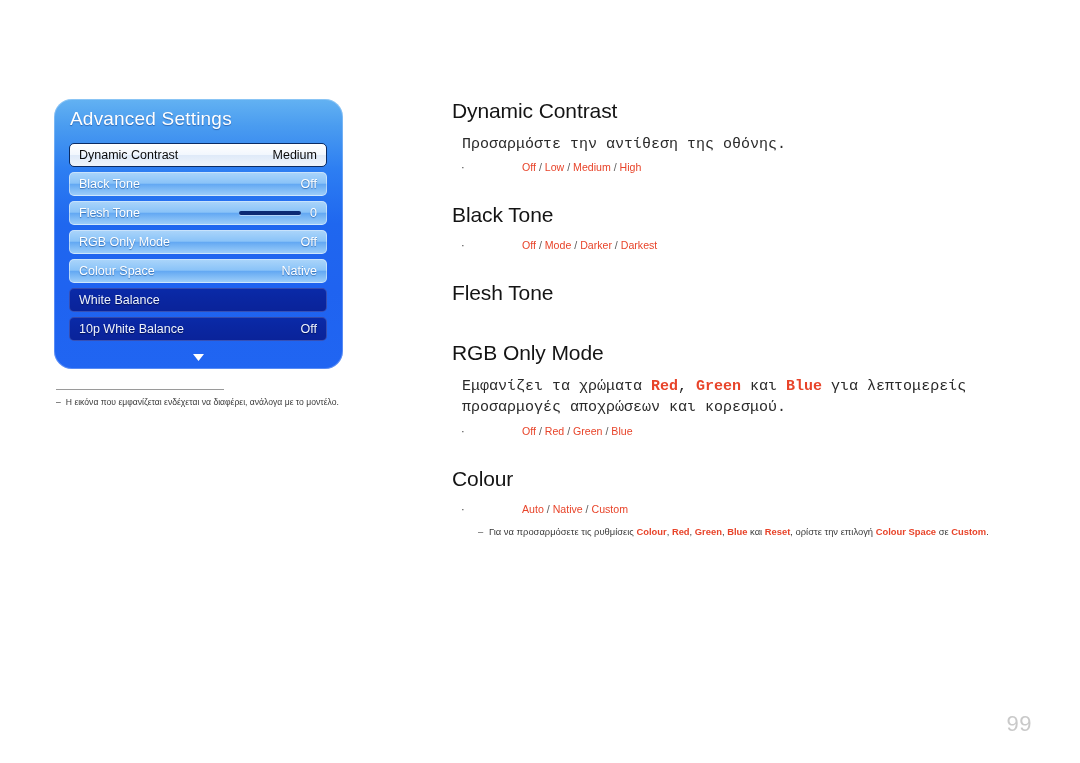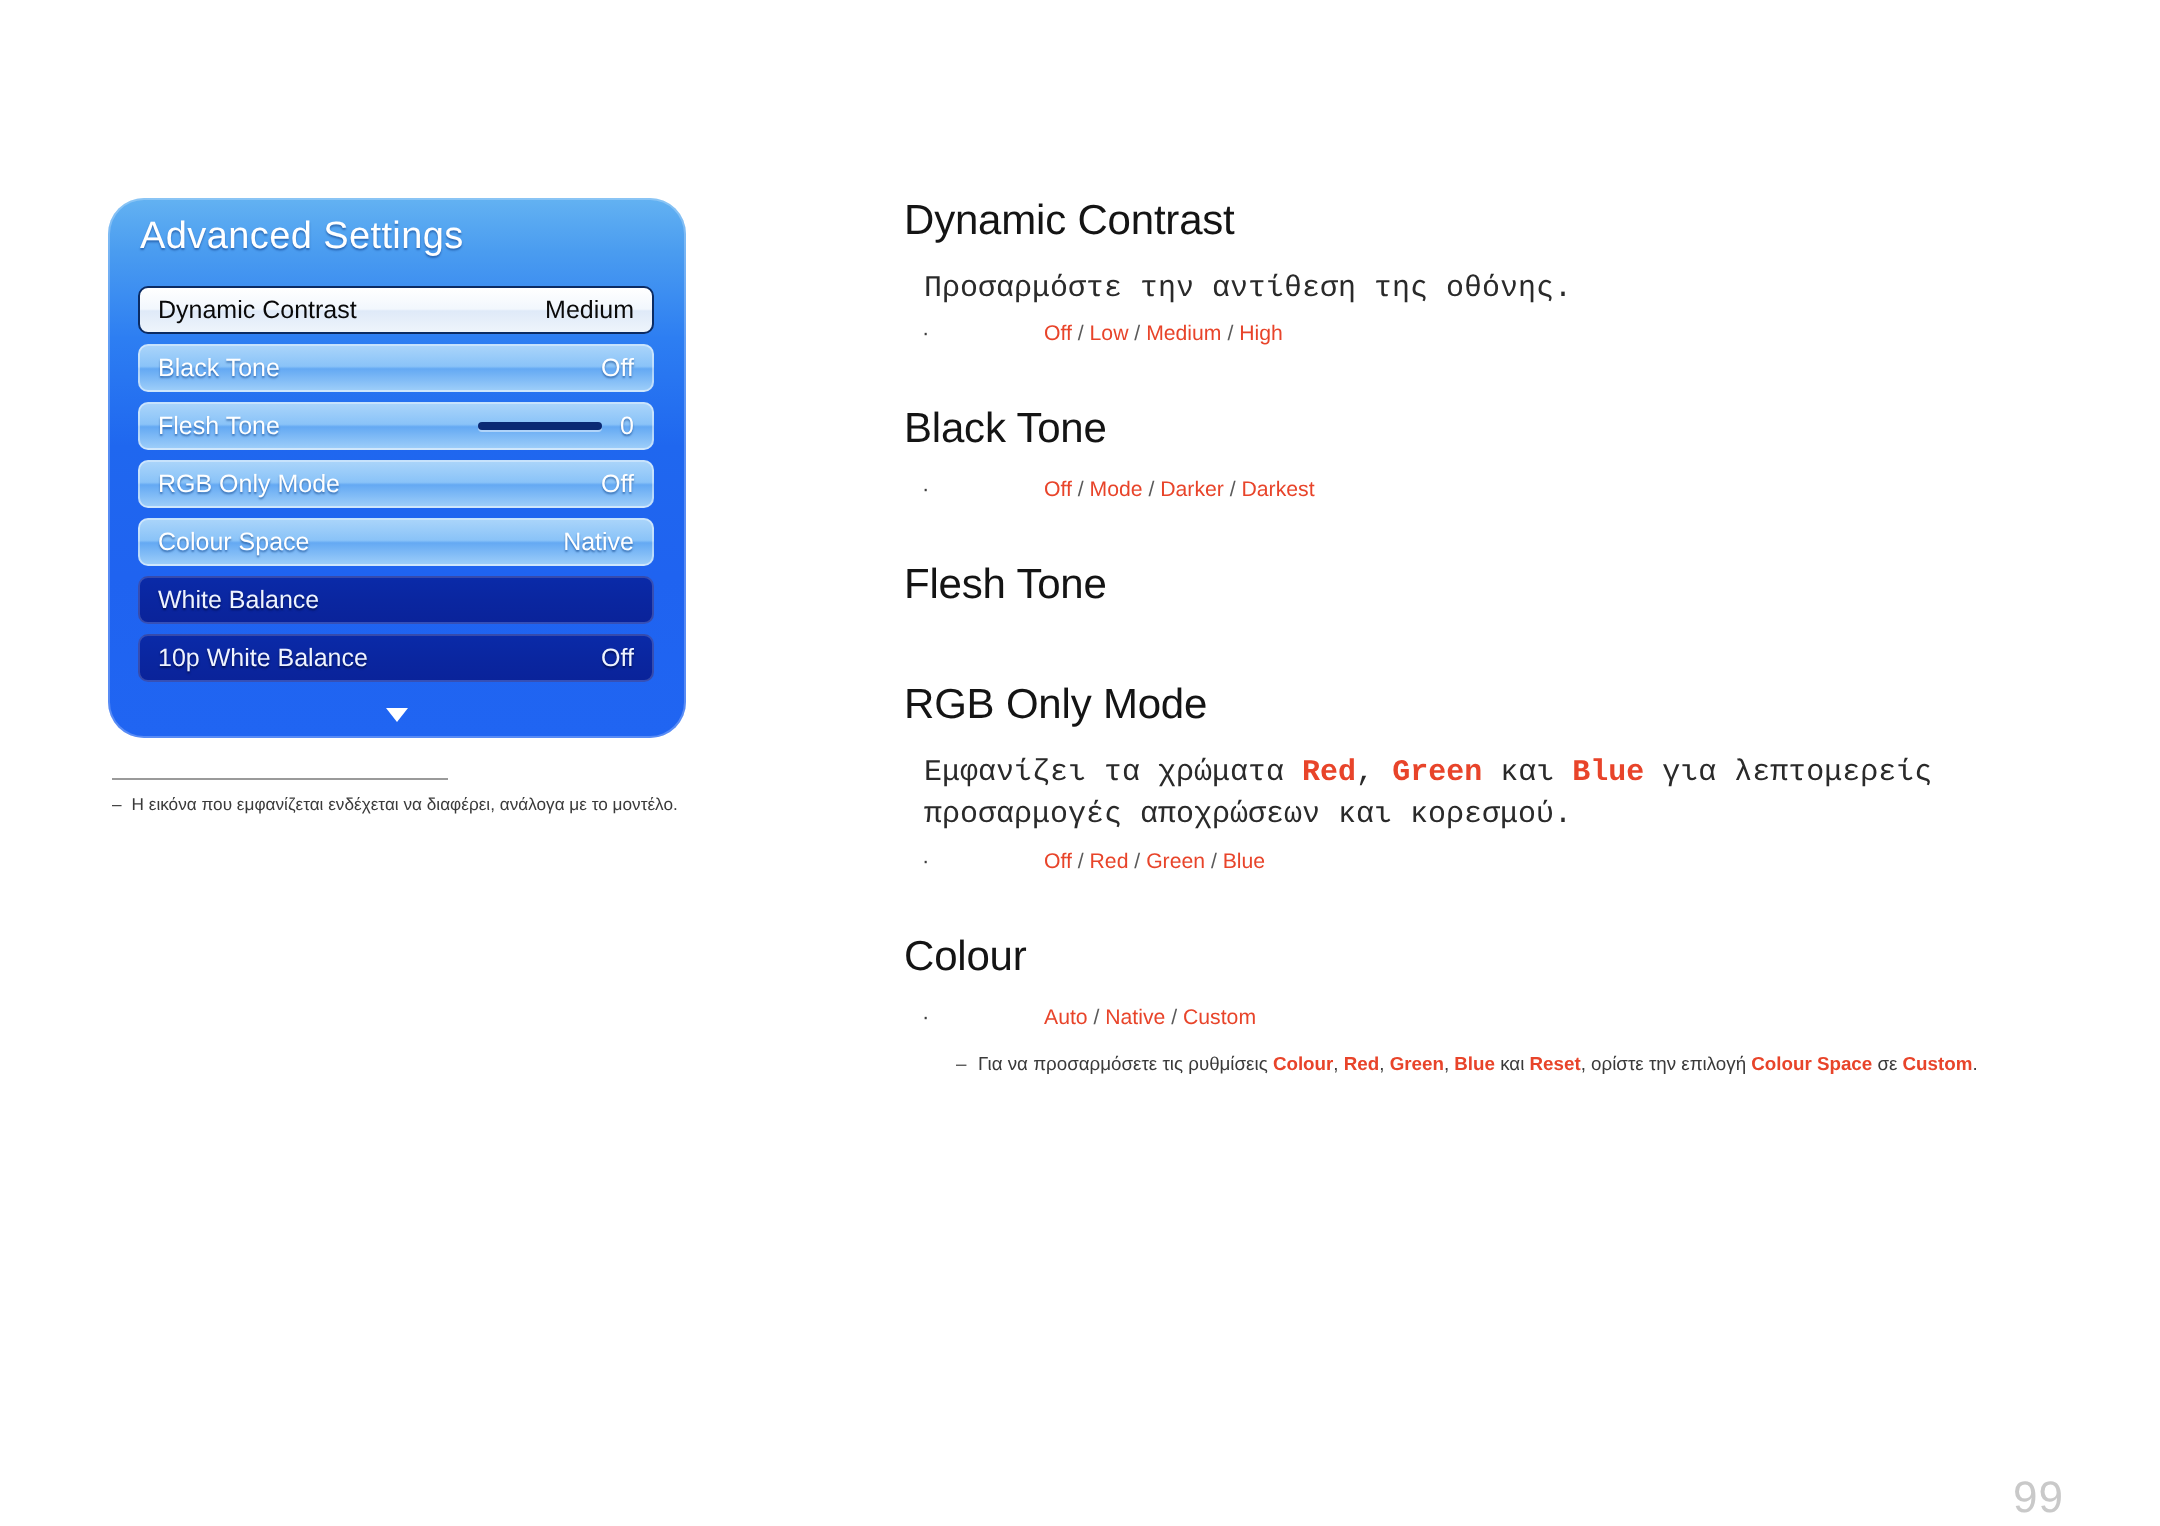--- a/index.html
+++ b/index.html
@@ -199,21 +199,21 @@
   }
   .sub-note .ntext { flex: 1 1 auto; }
 
   .gap-lg { height: 27px; }
   .gap-md { height: 25px; }
 
   
   #page-number {
     position: absolute;
     left: 0;
-    top: 736px;
+    top: 711px;
     width: 1032px;
     text-align: right;
     font-size: 22px;
     color: #c9c9c9;
     letter-spacing: 0.5px;
   }
 </style>
 </head>
 <body>
 

